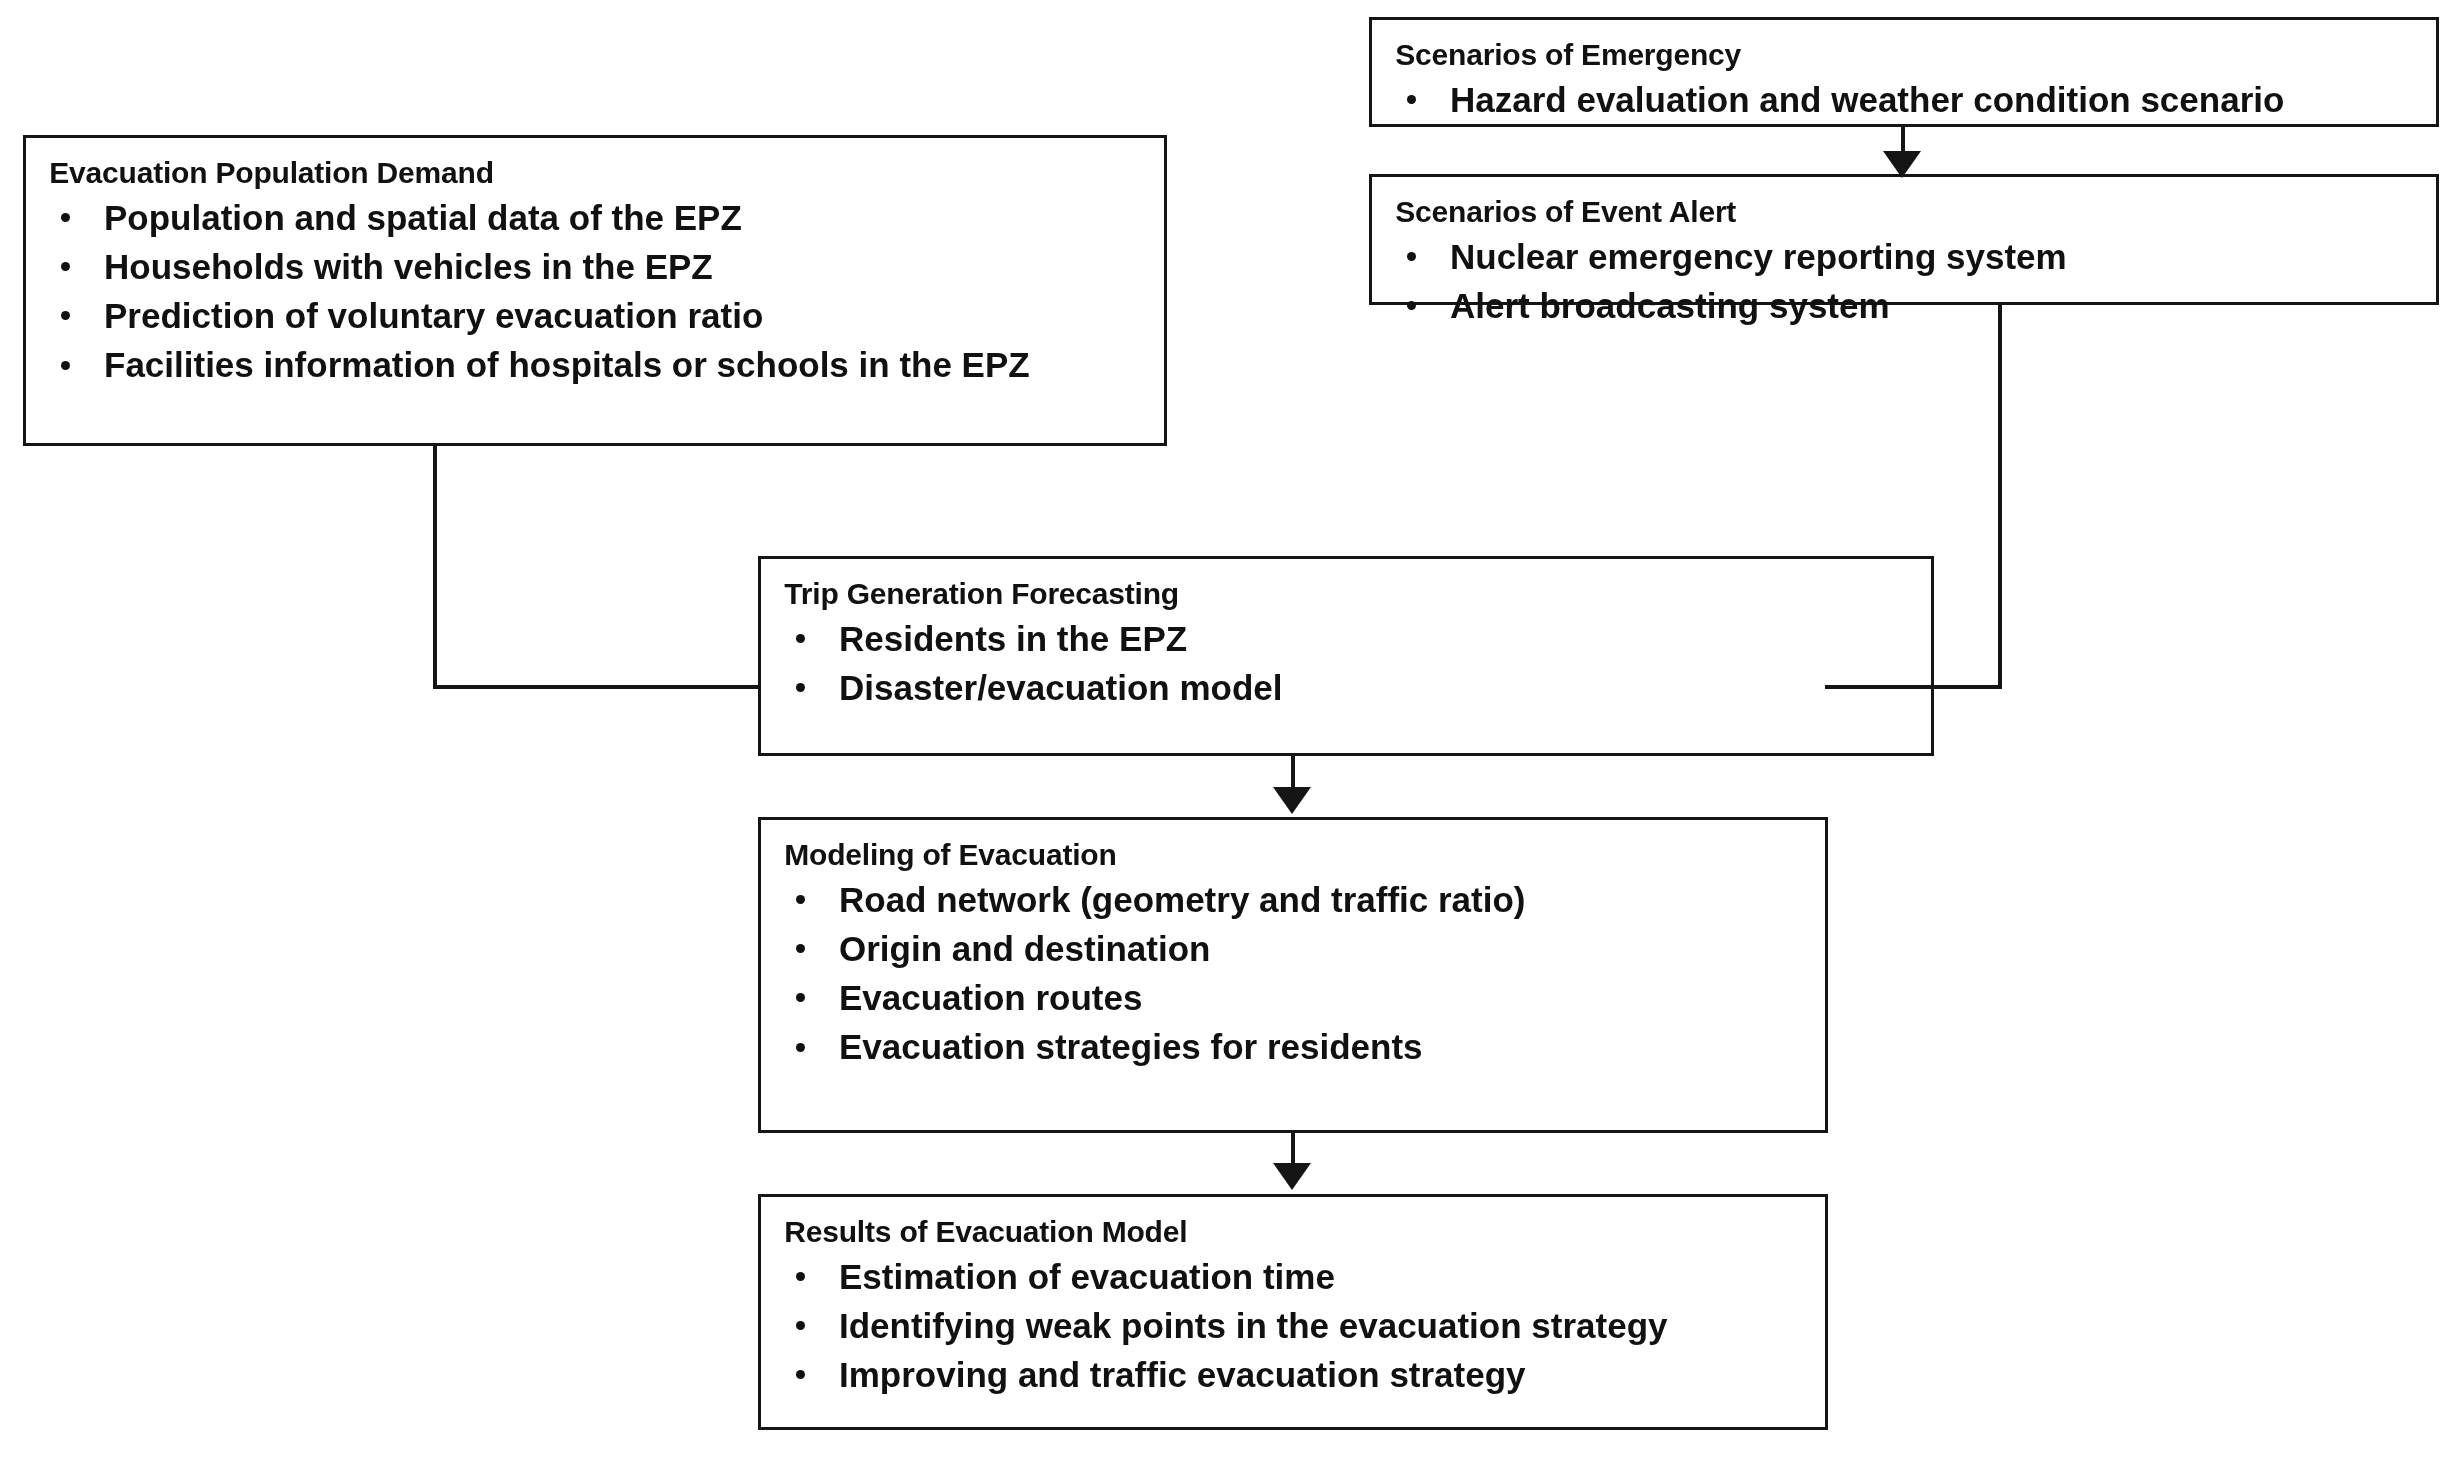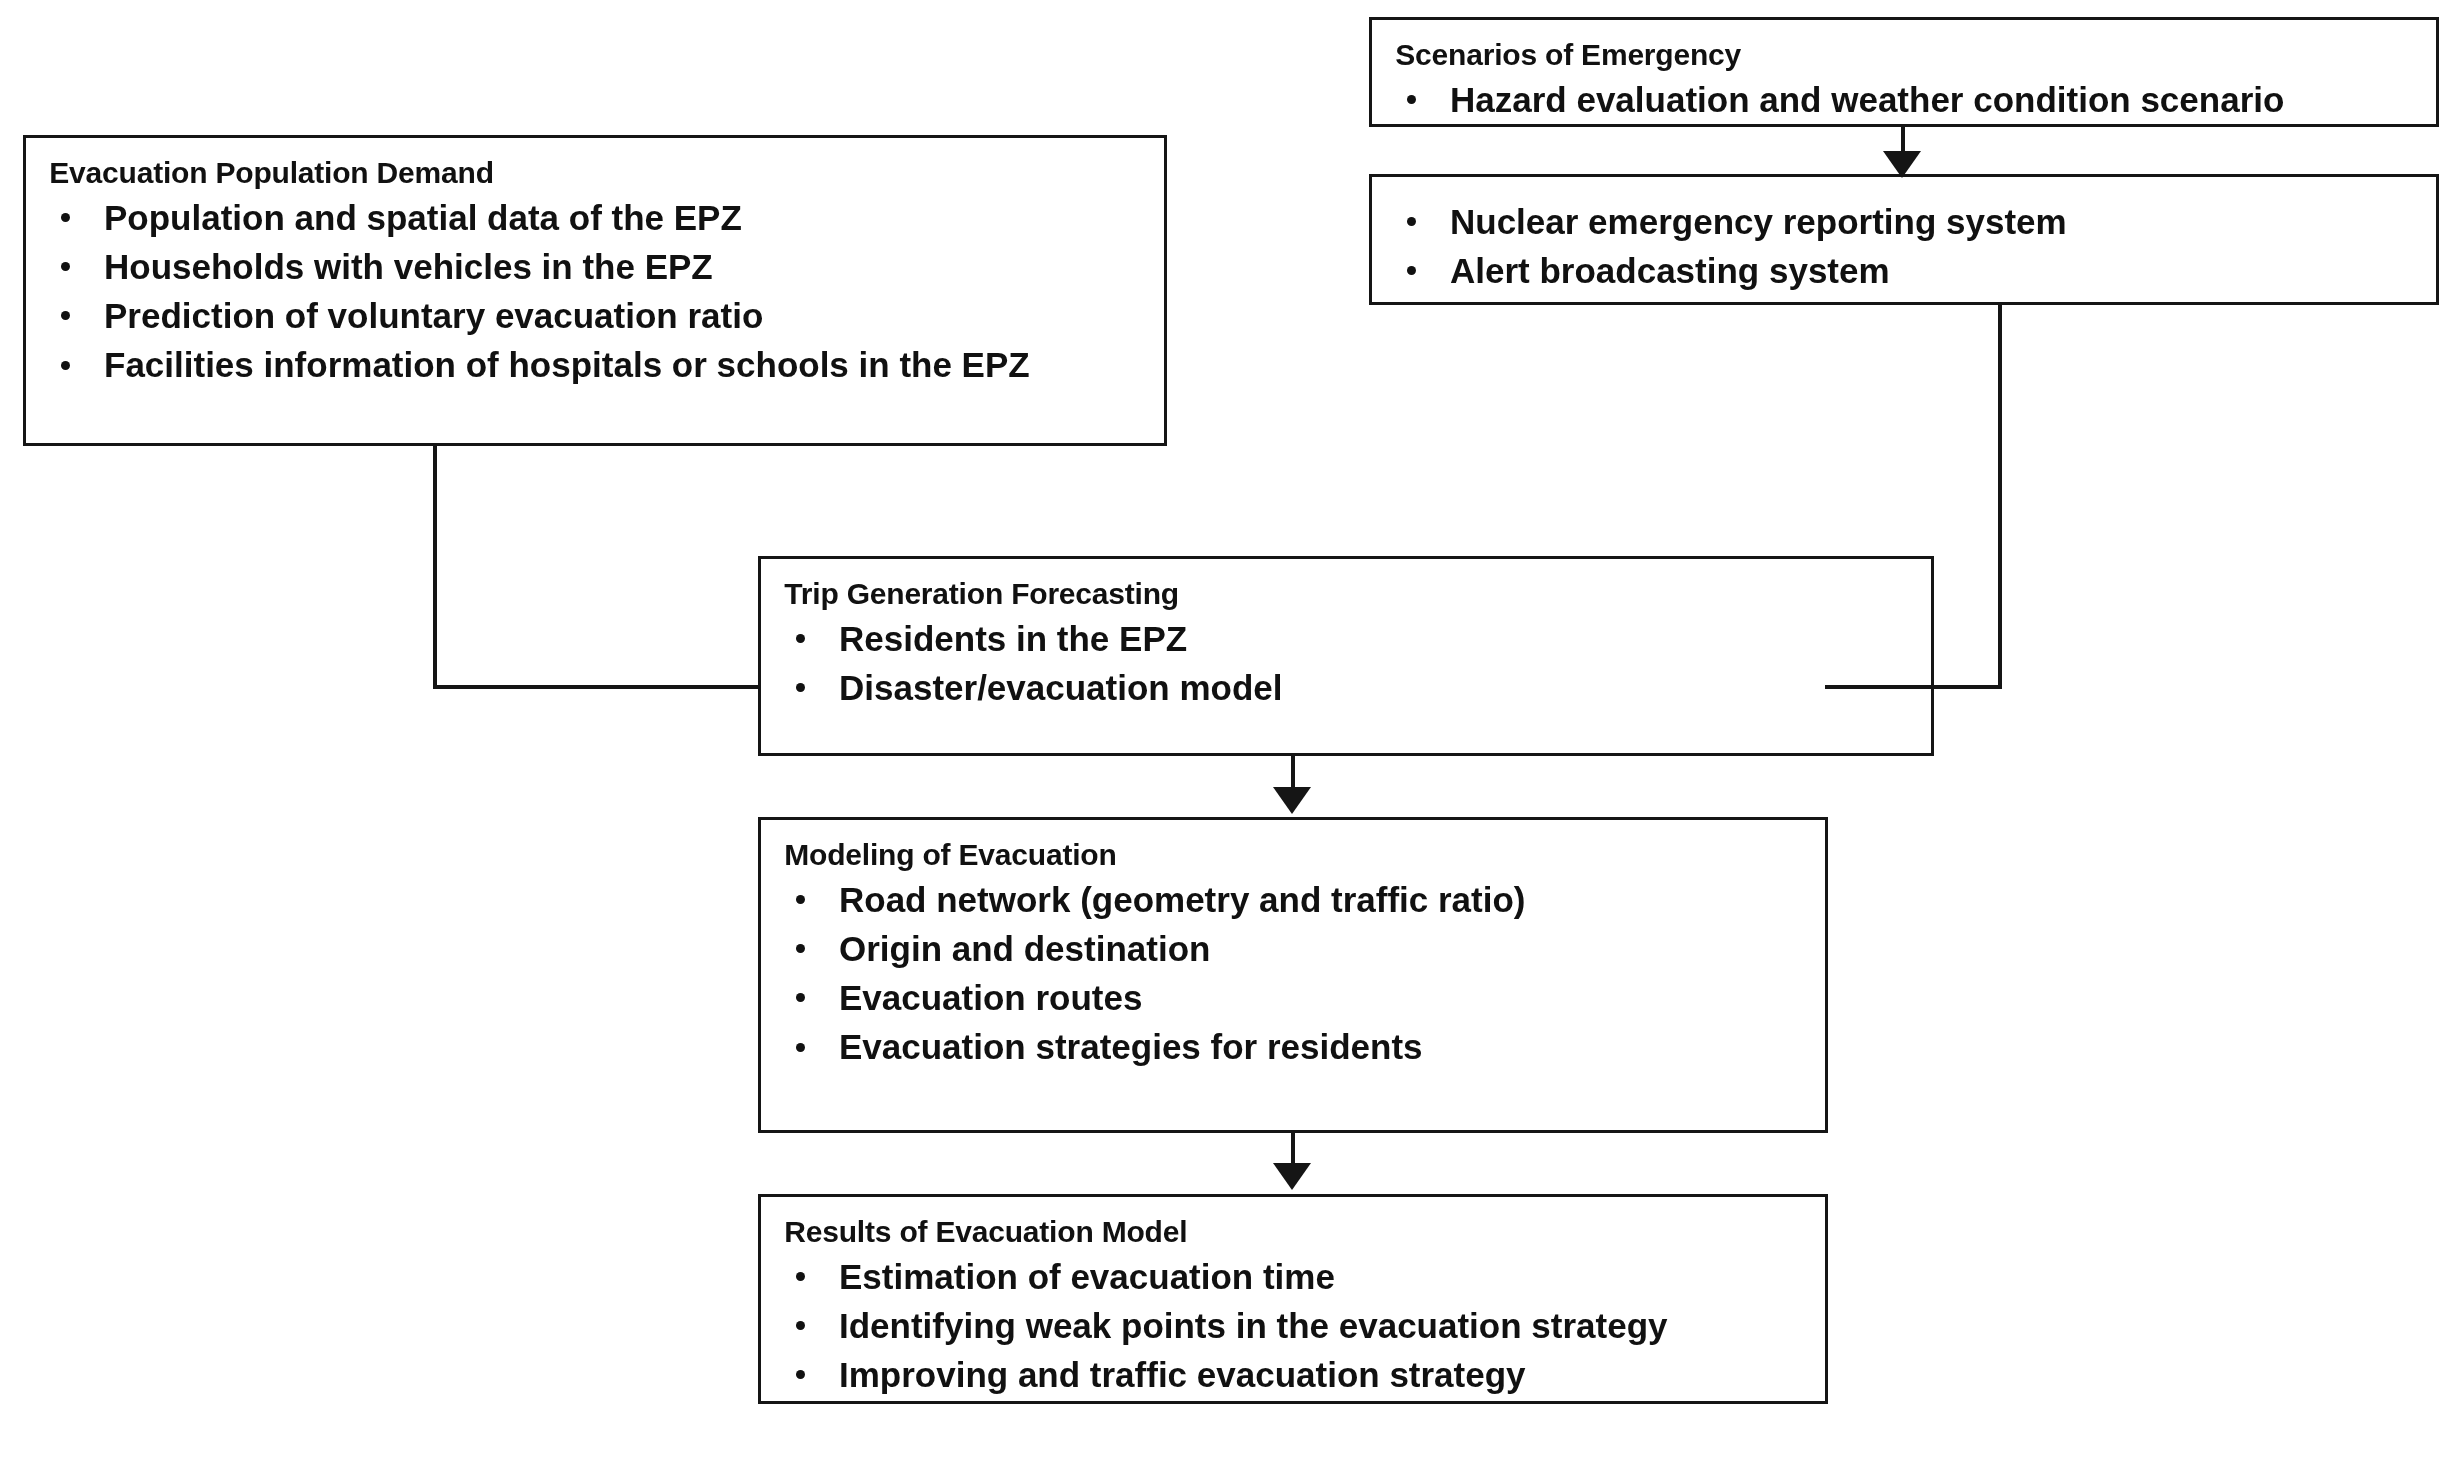--- a/index.html
+++ b/index.html
@@ -79,20 +79,21 @@
     <div class="node-title">Scenarios of Emergency</div>
     <ul class="bullet-list">
       <li class="bullet-item">
         <span class="dot"></span>
         <span>Hazard evaluation and weather condition scenario</span>
       </li>
     </ul>
   </div>
 
   <div class="node" style="left:1369px; top:174px; width:1070px; height:131px;">
+    <div class="node-title">Scenarios of Event Alert</div>
     <ul class="bullet-list">
       <li class="bullet-item">
         <span class="dot"></span>
         <span>Nuclear emergency reporting system</span>
       </li>
       <li class="bullet-item">
         <span class="dot"></span>
         <span>Alert broadcasting system</span>
       </li>
     </ul>
@@ -149,21 +150,21 @@
         <span class="dot"></span>
         <span>Evacuation routes</span>
       </li>
       <li class="bullet-item">
         <span class="dot"></span>
         <span>Evacuation strategies for residents</span>
       </li>
     </ul>
   </div>
 
-  <div class="node" style="left:758px; top:1194px; width:1070px; height:210px;">
+  <div class="node" style="left:758px; top:1194px; width:1070px; height:236px;">
     <div class="node-title">Results of Evacuation Model</div>
     <ul class="bullet-list">
       <li class="bullet-item">
         <span class="dot"></span>
         <span>Estimation of evacuation time</span>
       </li>
       <li class="bullet-item">
         <span class="dot"></span>
         <span>Identifying weak points in the evacuation strategy</span>
       </li>

